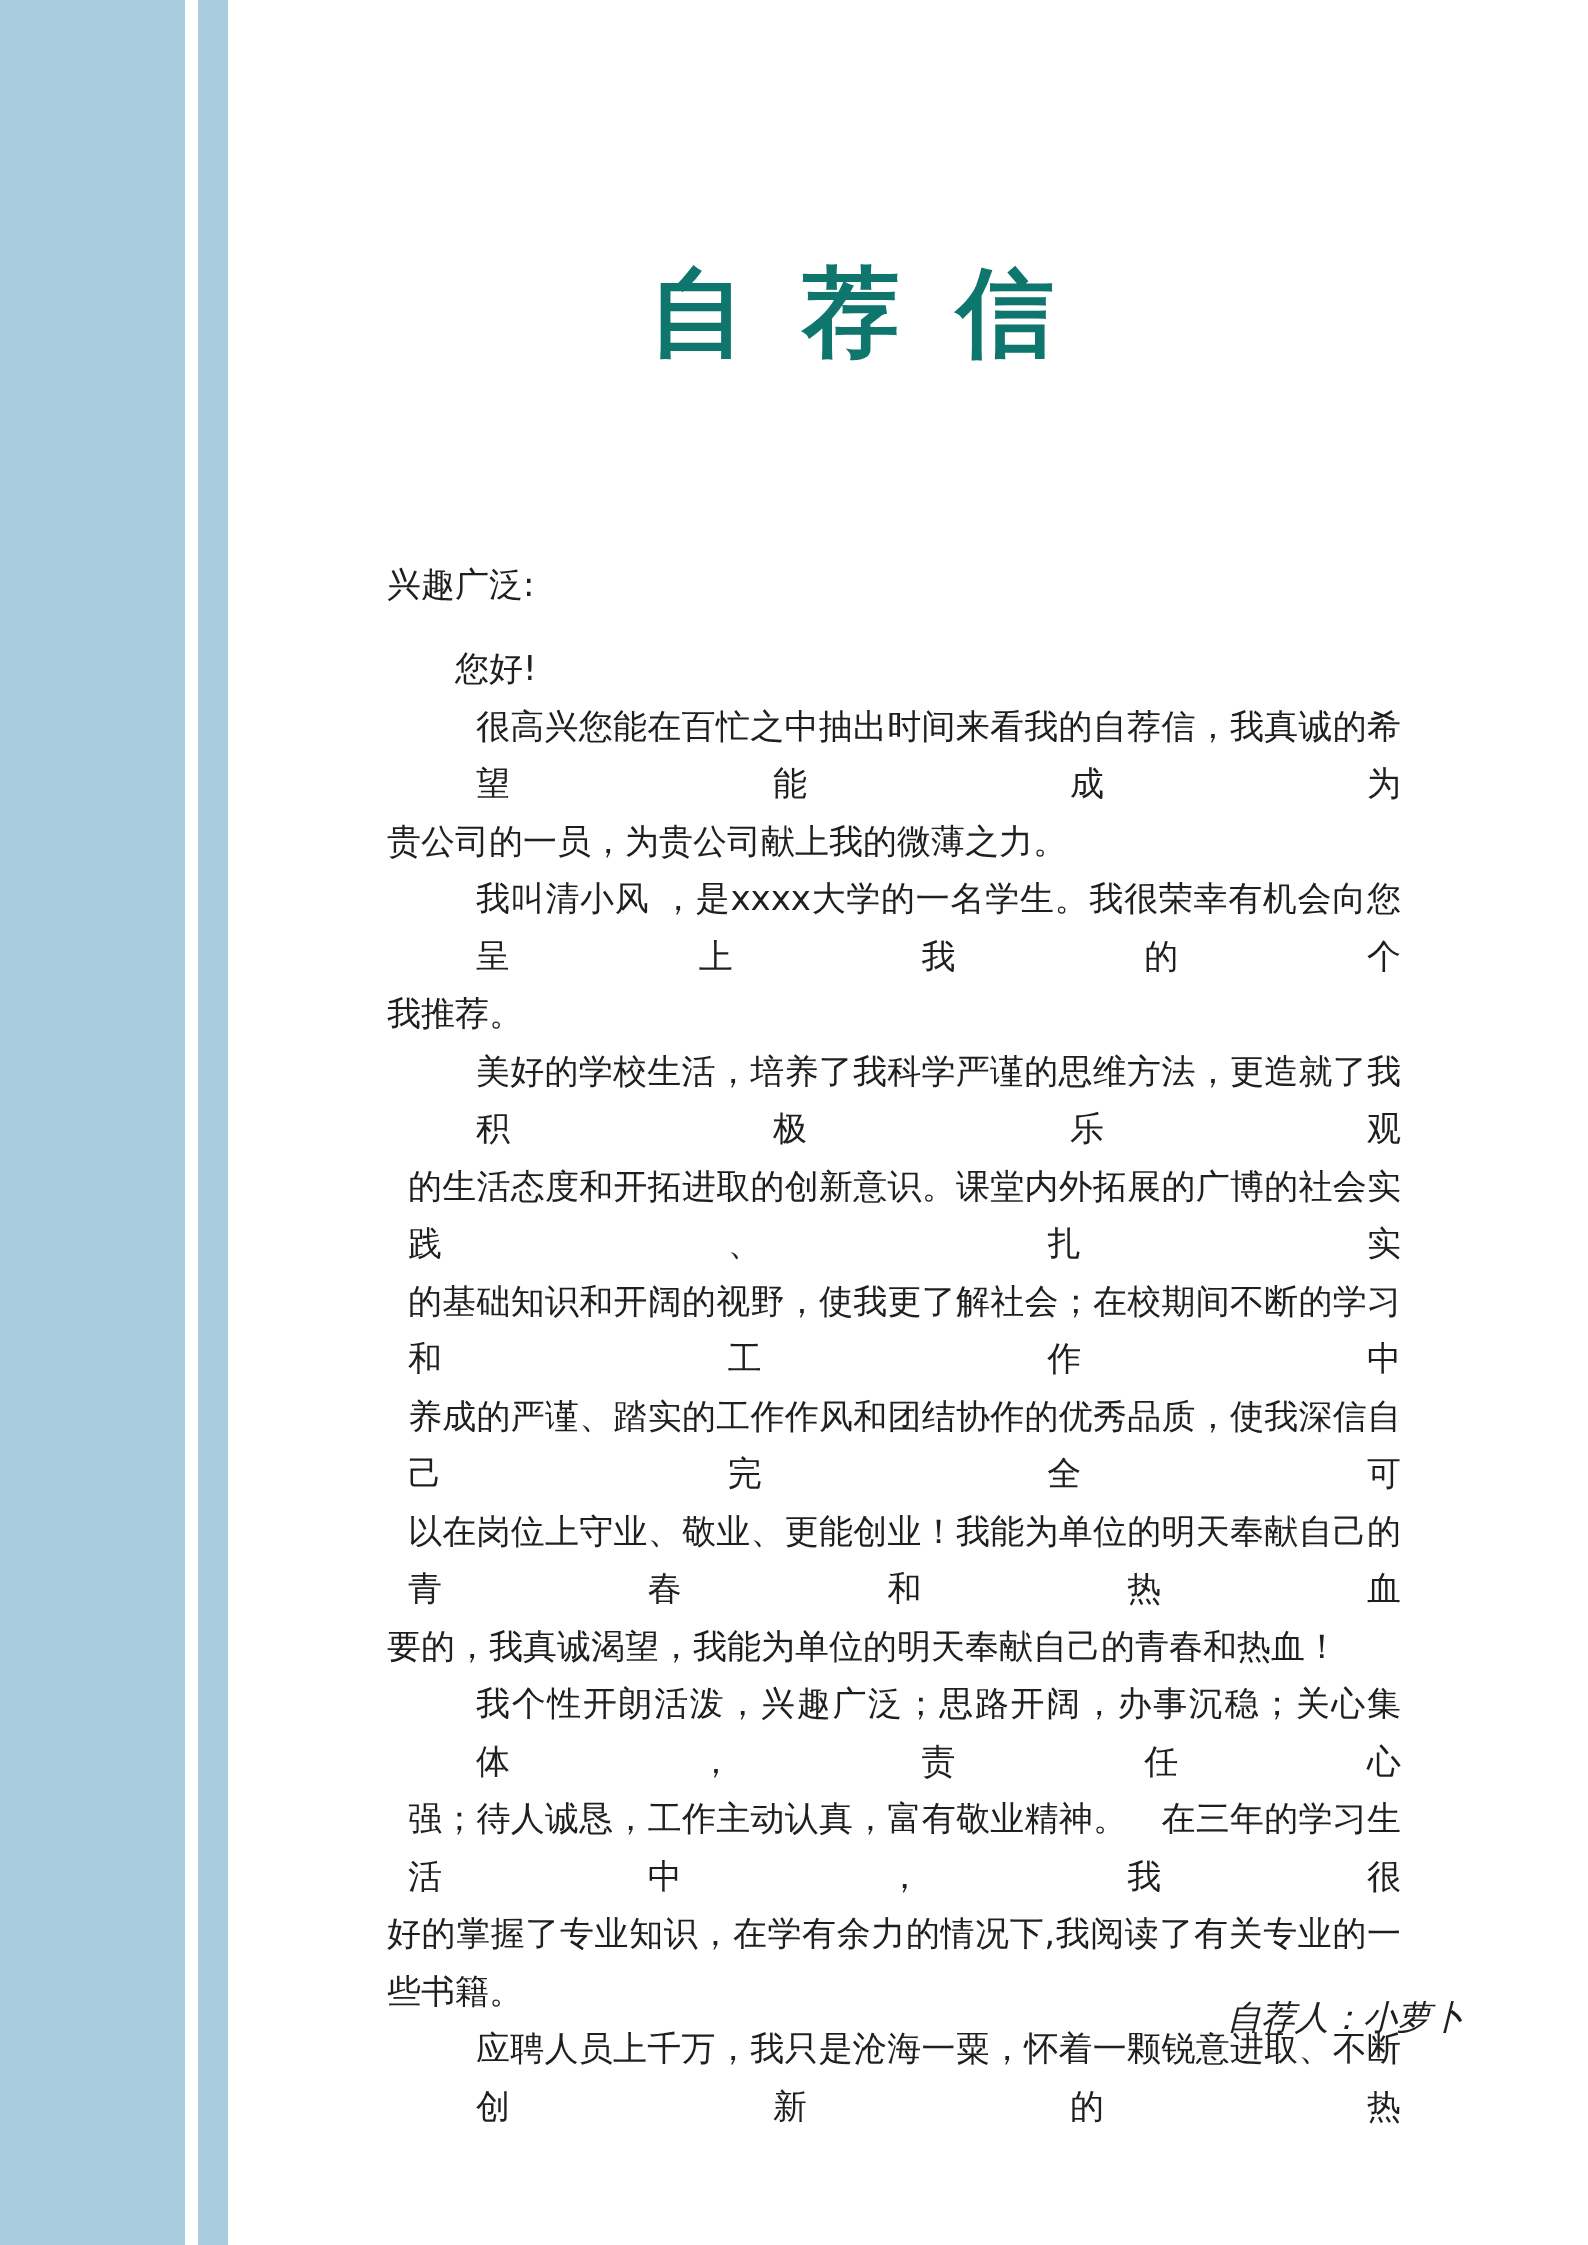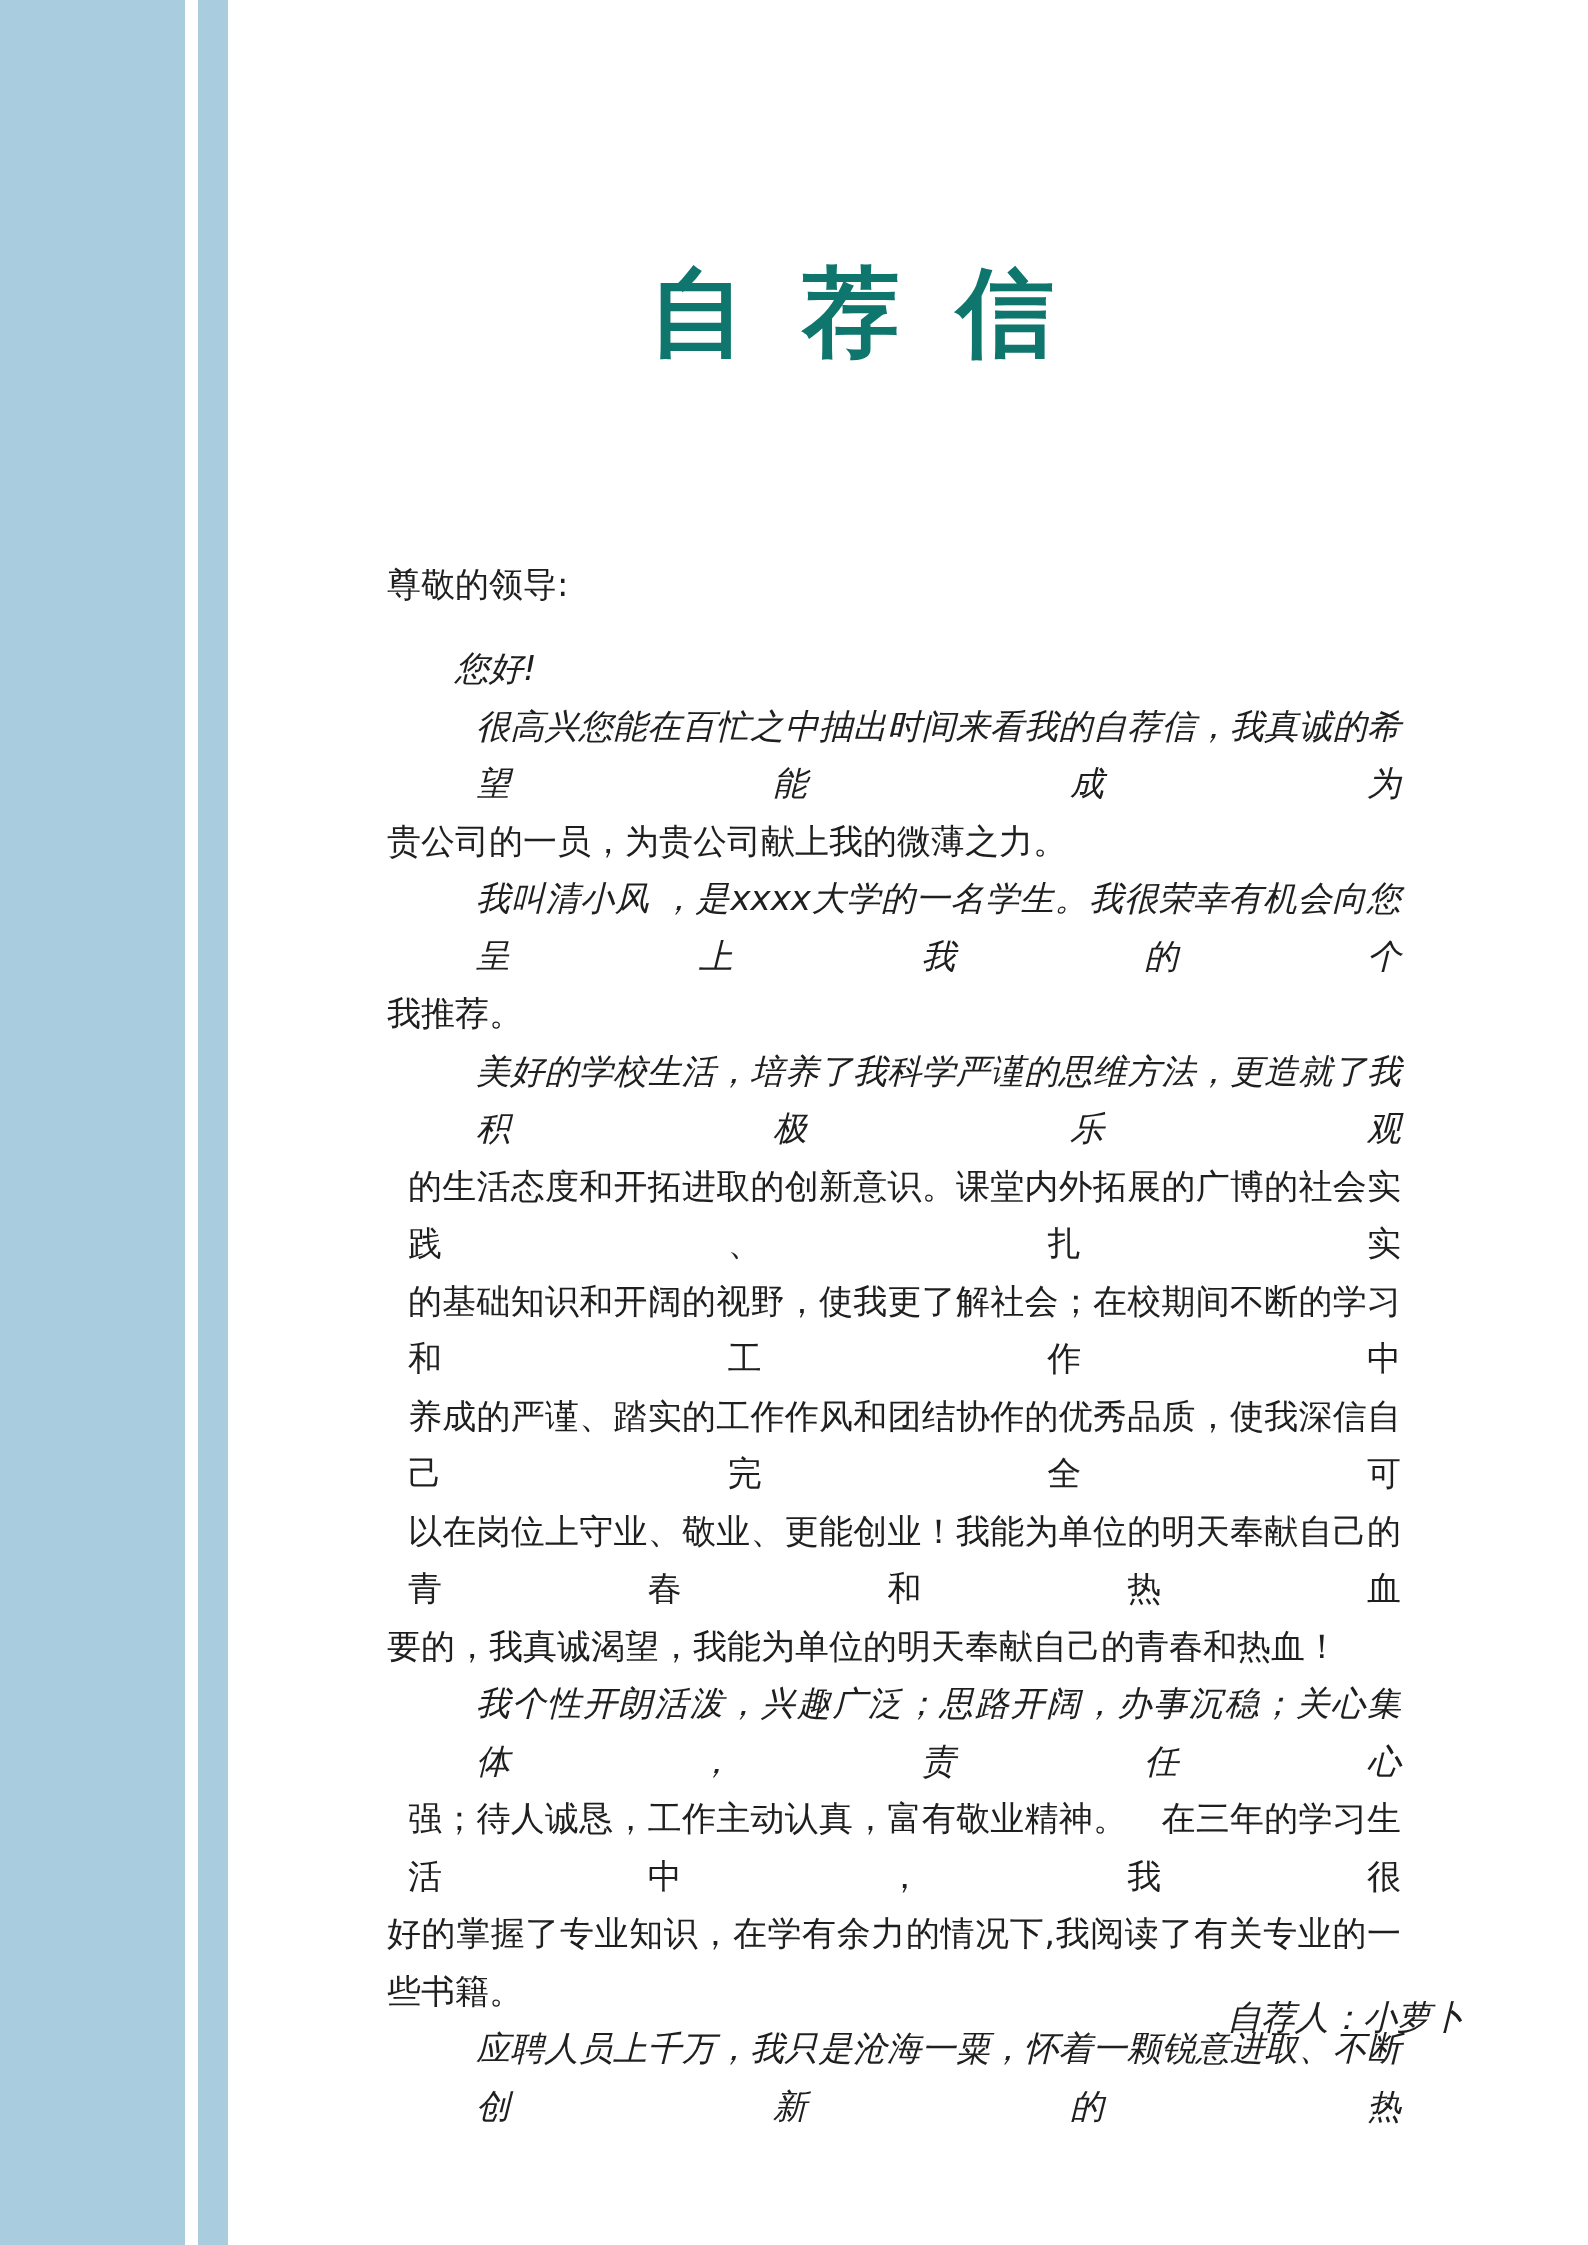--- a/index.html
+++ b/index.html
@@ -63,41 +63,40 @@
     line-height: 57.5px;
     text-align: justify;
     text-align-last: left;
   }
   .line.j {
     text-align-last: justify;
     margin-left: 21px;
   }
   .line.indent {
     padding-left: 68px;
-    font-style: italic;
   }
   .signature {
     position: absolute;
     top: 1989px;
     right: 123px;
     font-size: 34px;
     line-height: 57.5px;
     white-space: nowrap;
     font-style: italic;
   }
 </style>
 </head>
 <body>
 
 <div class="band-outer"></div>
 <div class="band-inner"></div>
 
 <div class="doc-title">自 荐 信</div>
 
-<div class="salutation">尊敬的领导:</div>
+<div class="salutation">兴趣广泛:</div>
 
 <div class="lines">
   <div class="line indent">您好!</div>
 
   <div class="line indent j">很高兴您能在百忙之中抽出时间来看我的自荐信，我真诚的希望能成为</div>
   <div class="line">贵公司的一员，为贵公司献上我的微薄之力。</div>
 
   <div class="line indent j">我叫清小风 ，是xxxx大学的一名学生。我很荣幸有机会向您呈上我的个</div>
   <div class="line">我推荐。</div>
 

